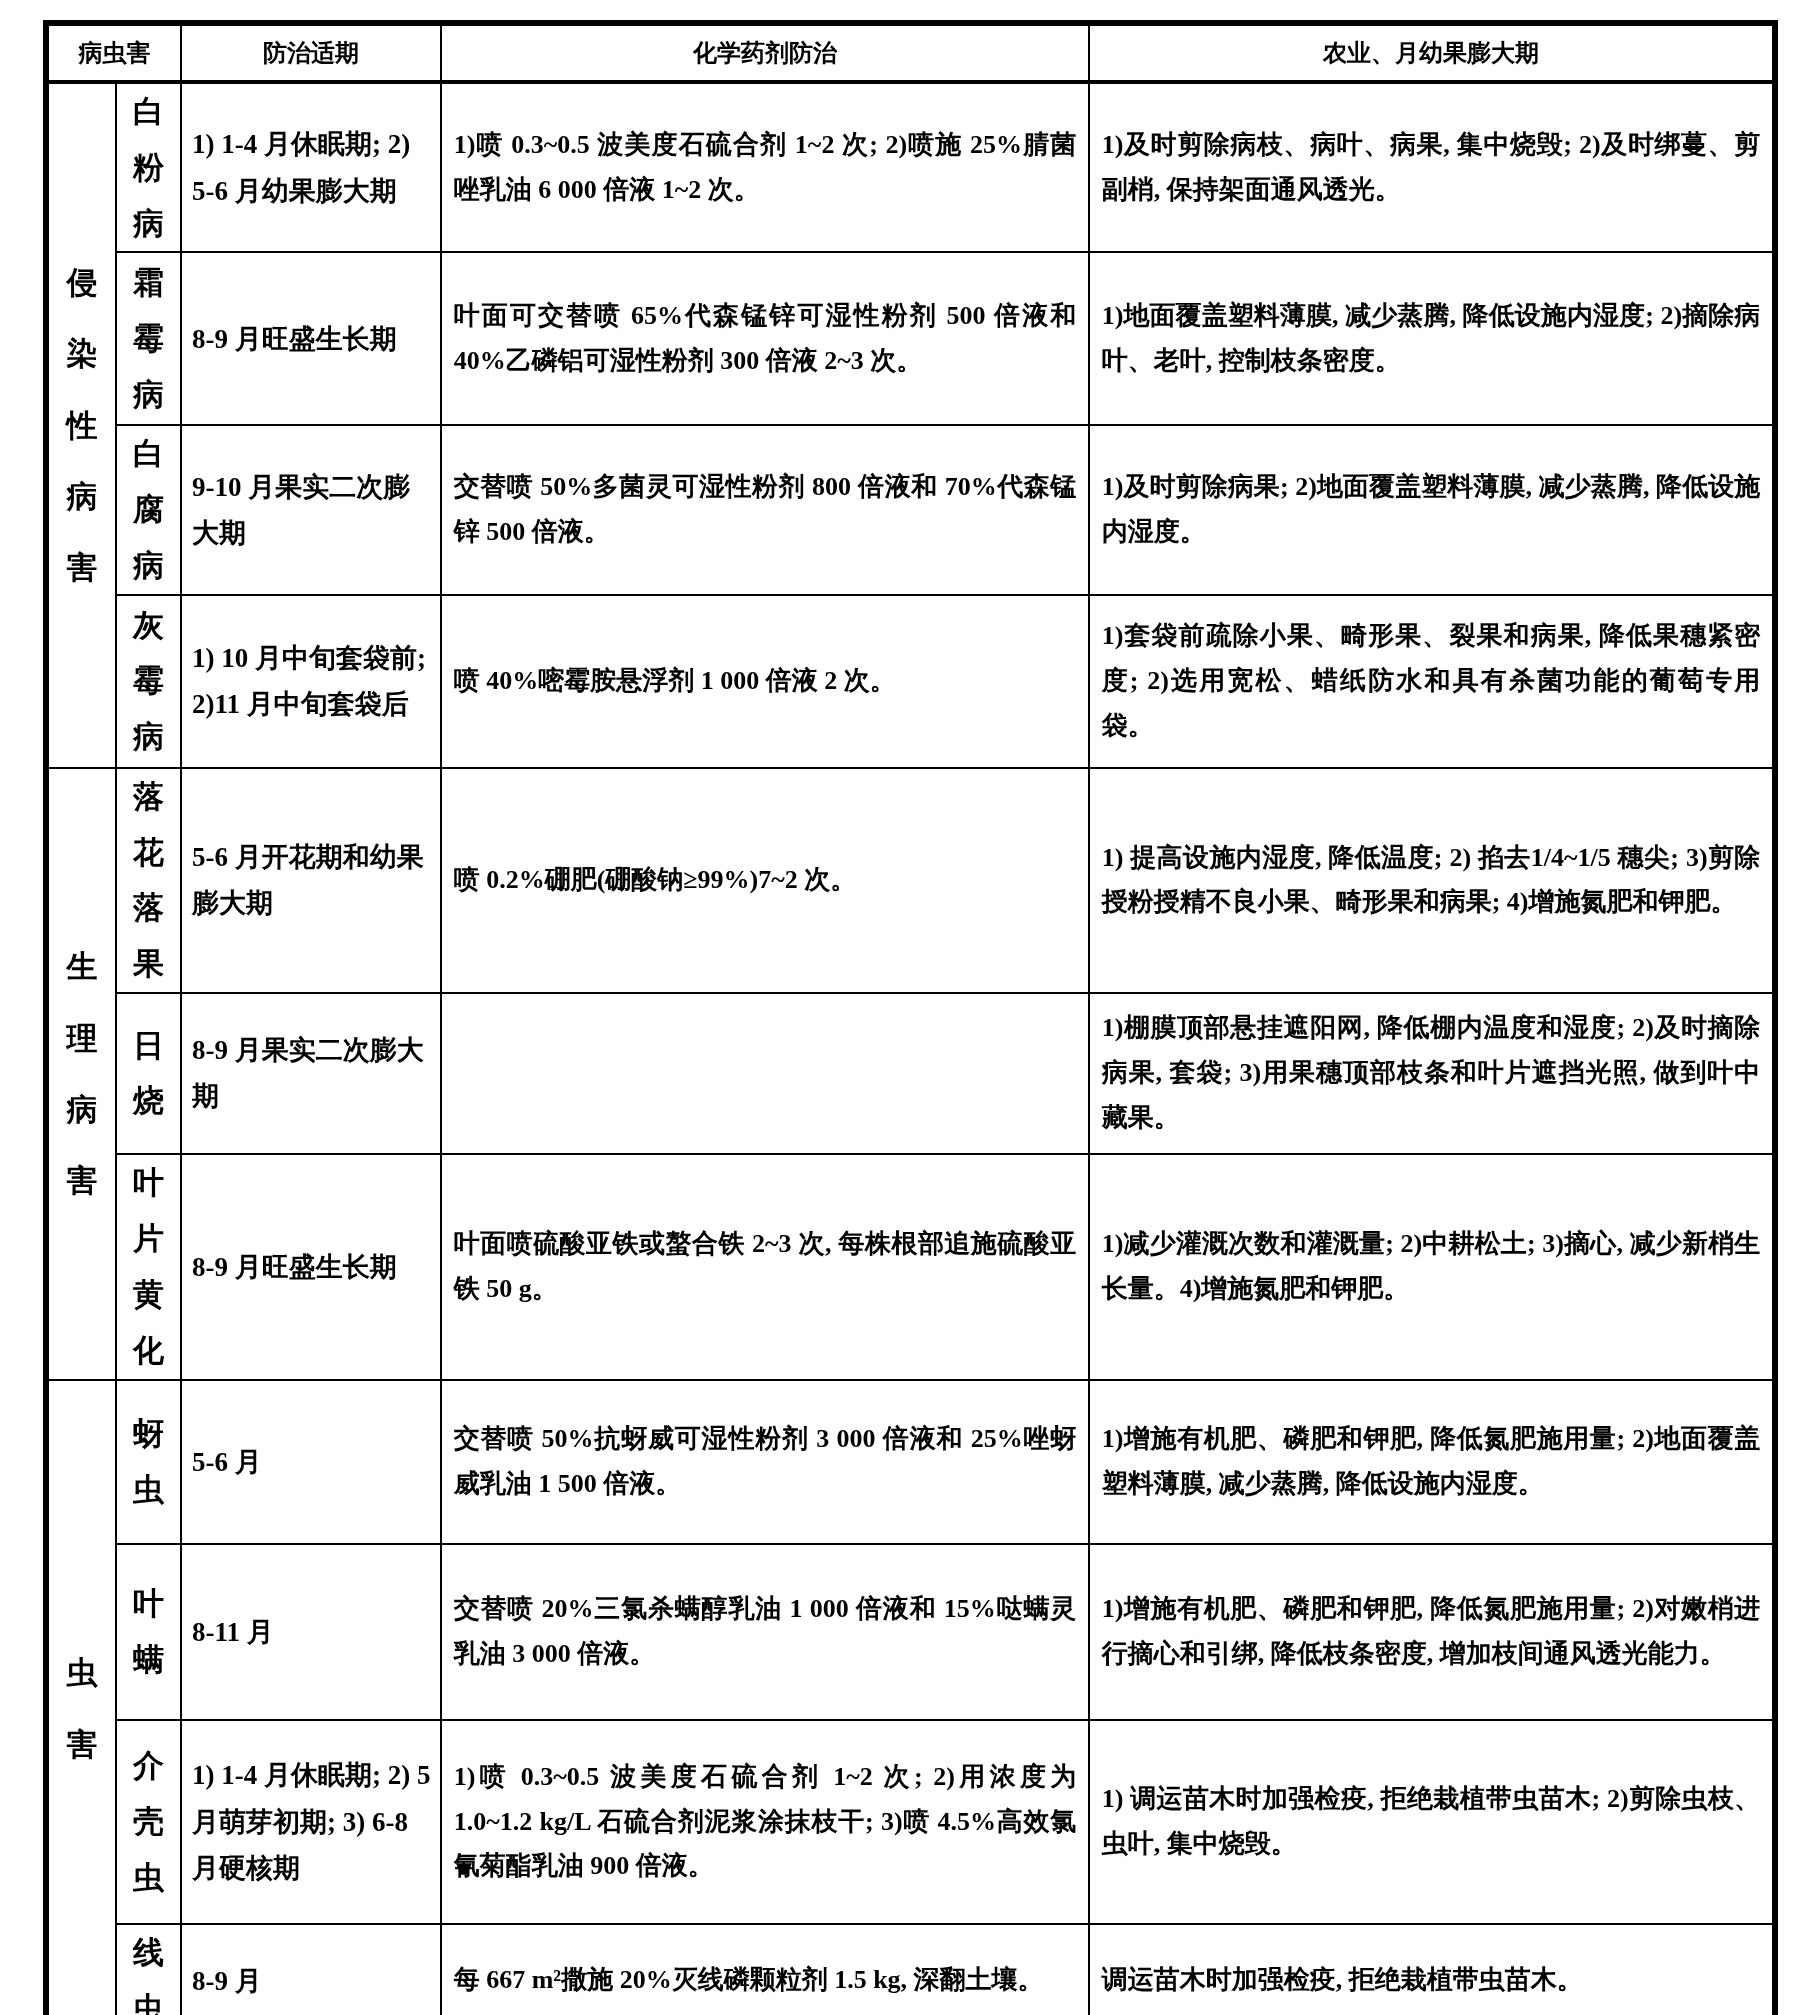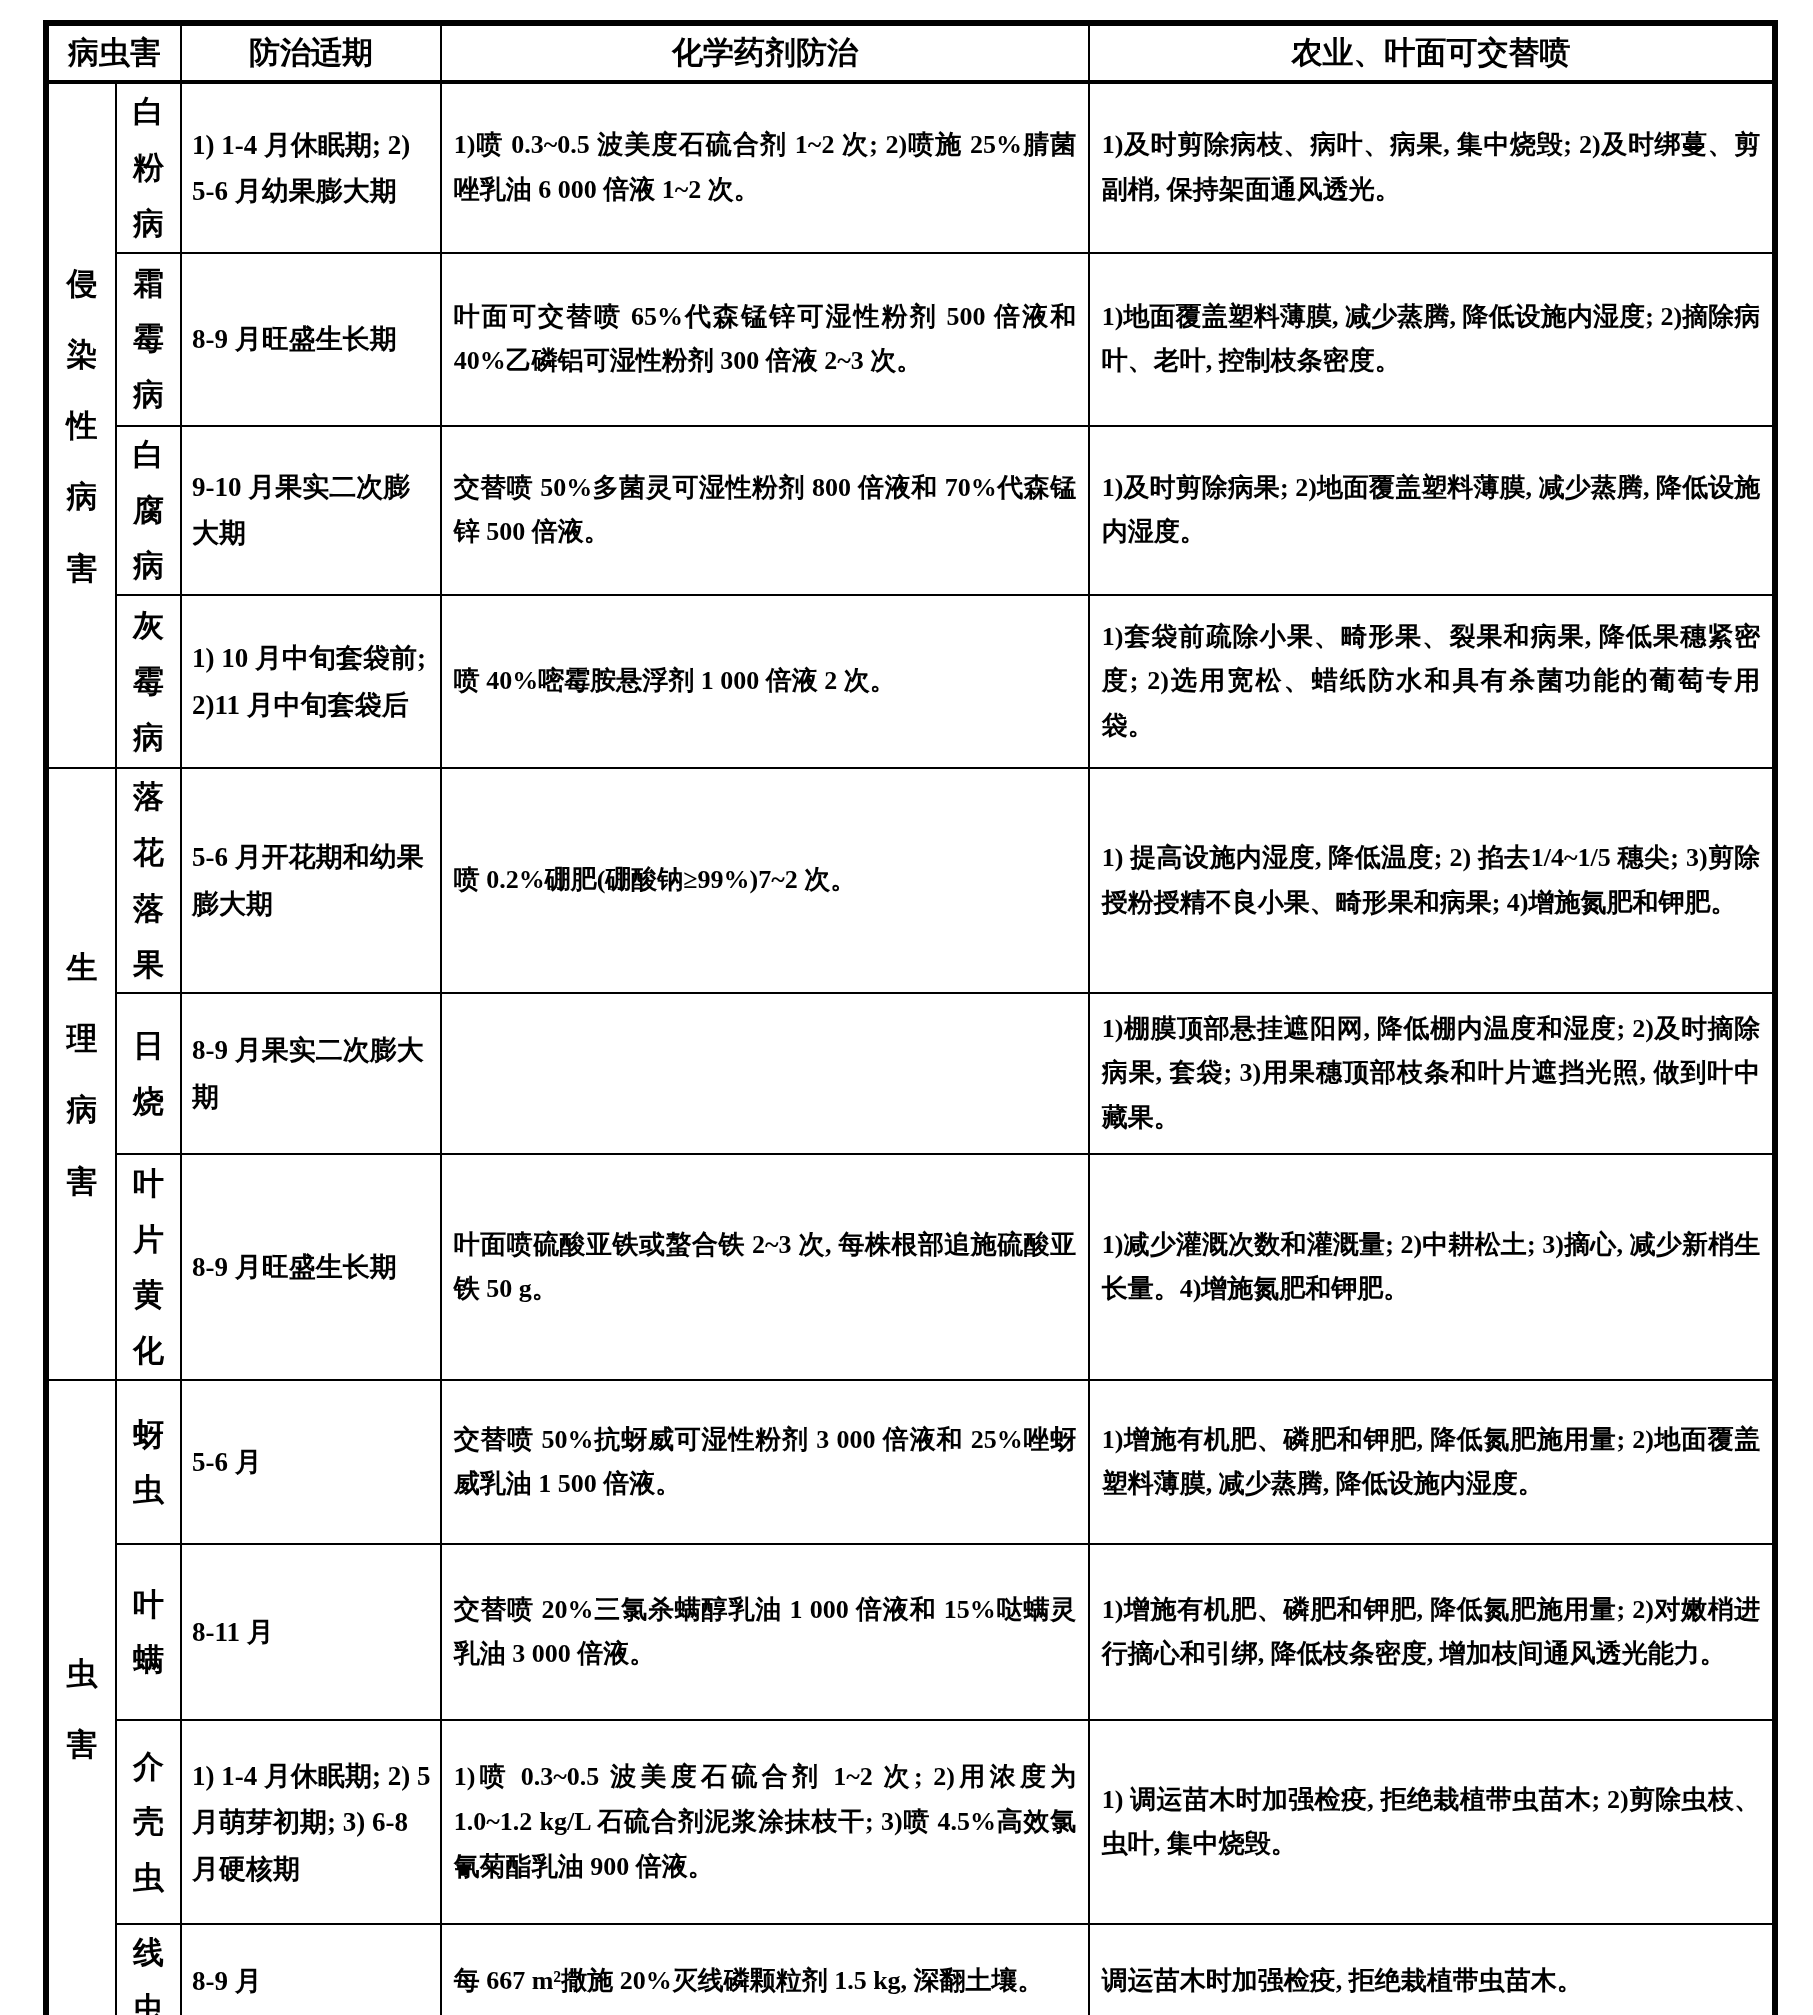--- a/index.html
+++ b/index.html
@@ -26,21 +26,21 @@
   col.c-period  { width: 260px; }
   col.c-chem    { width: 648px; }
   col.c-agri    { width: 686px; }
 
   th, td {
     border: 2.3px solid #000;
     vertical-align: middle;
     box-sizing: border-box;
   }
   thead th {
-    font-size: 31px;
+    font-size: 24px;
     font-weight: bold;
     text-align: center;
     border-bottom-width: 4.7px;
     padding: 6.2px 3.1px;
   }
   td.group {
     text-align: center;
     font-size: 31px;
     line-height: 2.3;
     word-break: break-all;
@@ -87,21 +87,21 @@
     <col class="c-disease">
     <col class="c-period">
     <col class="c-chem">
     <col class="c-agri">
   </colgroup>
   <thead>
     <tr class="hrow">
       <th colspan="2">病虫害</th>
       <th>防治适期</th>
       <th>化学药剂防治</th>
-      <th>农业、叶面可交替喷</th>
+      <th>农业、月幼果膨大期</th>
     </tr>
   </thead>
   <tbody>
 
     <tr class="r1">
       <td class="group" rowspan="4">侵染性病害</td>
       <td class="disease">白粉病</td>
       <td class="period">1) 1-4 月休眠期; 2) 5-6 月幼果膨大期</td>
       <td class="chem">1)喷 0.3~0.5 波美度石硫合剂 1~2 次; 2)喷施 25%腈菌唑乳油 6 000 倍液 1~2 次。</td>
       <td class="agri">1)及时剪除病枝、病叶、病果, 集中烧毁; 2)及时绑蔓、剪副梢, 保持架面通风透光。</td>

